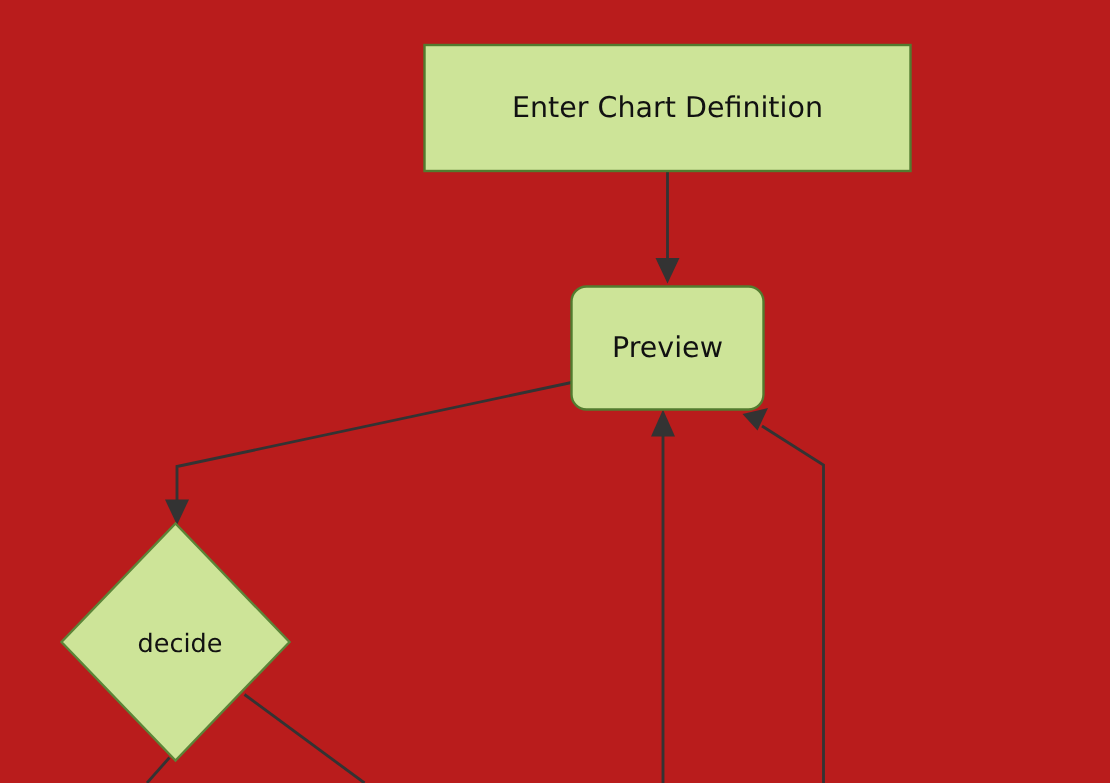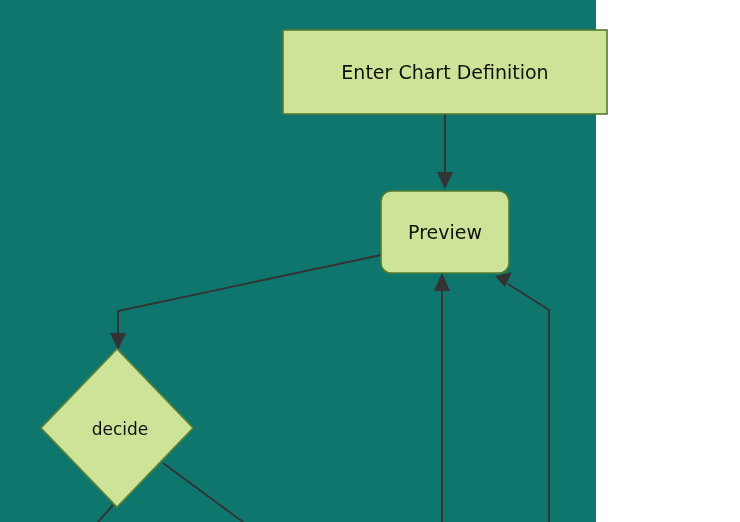--- a/index.html
+++ b/index.html
@@ -9,23 +9,23 @@
     background: #ffffff;
   }
   body {
     width: 740px;
     height: 522px;
     overflow: hidden;
     font-family: "DejaVu Sans", "Liberation Sans", sans-serif;
   }
   #diagram-canvas {
     position: relative;
-    width: 596px;
+    width: 740px;
     height: 522px;
-    background: #0f766e;
+    background: #b91c1c;
   }
   #flow-svg {
     position: absolute;
     top: 0;
     left: 0;
     width: 740px;
     height: 522px;
     display: block;
   }
   .node-shape {

